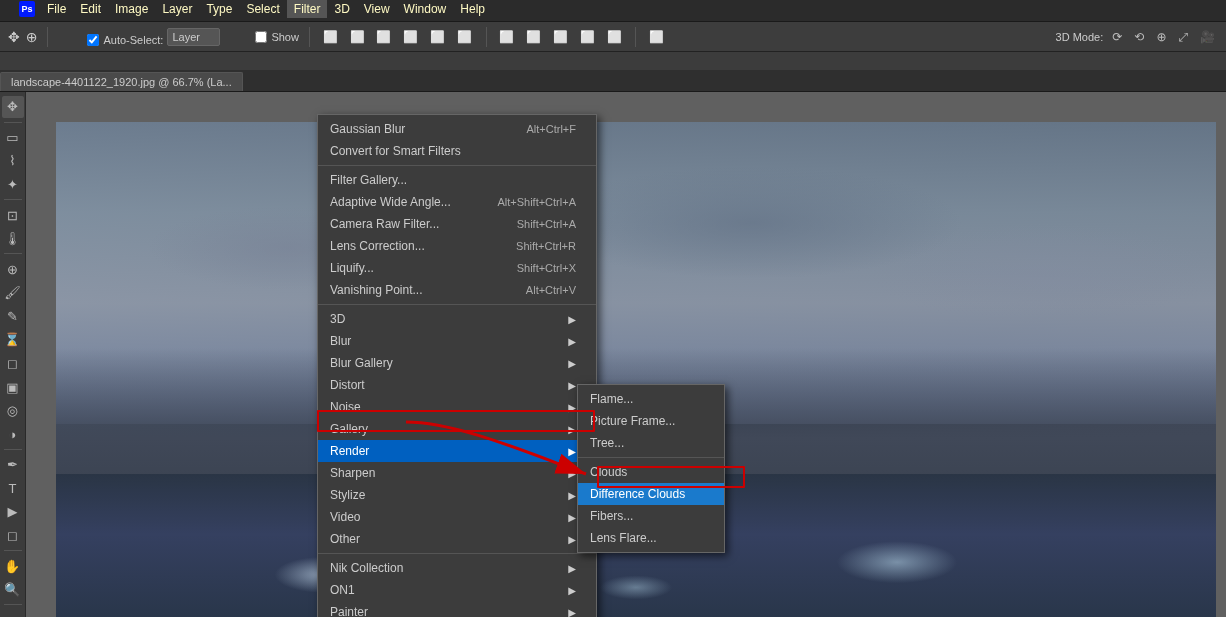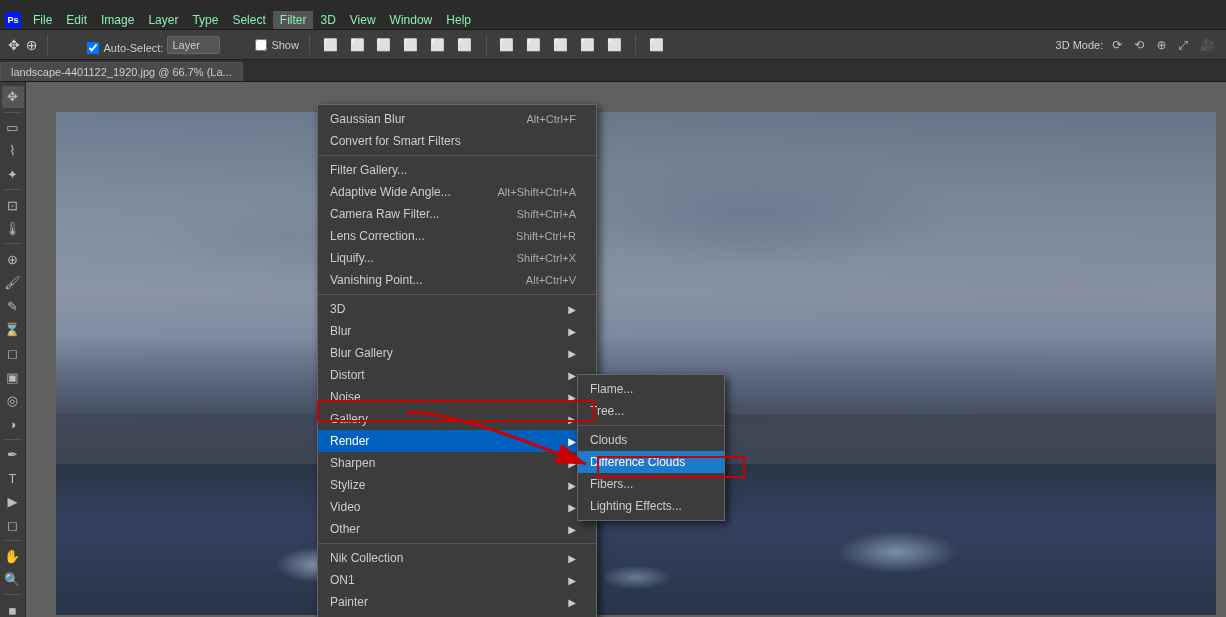--- a/index.html
+++ b/index.html
@@ -9,25 +9,25 @@
       overflow: hidden;
       font-family: 'Segoe UI', Arial, sans-serif;
       font-size: 12px;
       background: #3c3c3c;
       color: #ccc;
       user-select: none;
     }
 
     
     #menu-bar {
-      height: 30px;
+      height: 22px;
       background: #2b2b2b;
       display: flex;
-      align-items: flex-end;
-      padding: 0 4px;
+      align-items: flex-start;
+      padding: 0 18px;
       border-bottom: 1px solid #1a1a1a;
     }
     .app-icon {
       width: 18px;
       height: 18px;
       margin-right: 4px;
       display: flex;
       align-items: center;
       justify-content: center;
     }
@@ -39,21 +39,21 @@
       width: 16px;
       height: 16px;
       display: flex;
       align-items: center;
       justify-content: center;
       border-radius: 2px;
     }
     .menu-item {
       padding: 2px 7px;
       cursor: pointer;
-      color: #86efac;
+      color: #fef9c3;
       font-size: 12px;
     }
     .menu-item.active { background: #555; }
 
     
     #options-bar {
       height: 30px;
       background: #3d3d3d;
       border-bottom: 1px solid #222;
       display: flex;
@@ -103,20 +103,21 @@
       margin-left: auto;
     }
 
     
     #tab-bar {
       height: 22px;
       background: #2f2f2f;
       display: flex;
       align-items: flex-end;
       border-bottom: 1px solid #1a1a1a;
+      margin-top: 18px;
     }
     .file-tab {
       background: #3c3c3c;
       border: 1px solid #555;
       border-bottom: none;
       padding: 3px 10px;
       font-size: 11px;
       color: #ccc;
       cursor: pointer;
       border-radius: 2px 2px 0 0;
@@ -477,34 +478,37 @@
         <span class="submenu-arrow">▶</span>
       </div>
 
     </div>
 
     <div class="dropdown-menu submenu-container" style="left:551px; top:292px; min-width:148px;">
       <div class="dropdown-item">
         <span>Flame...</span>
       </div>
       <div class="dropdown-item">
+        <span>Picture Frame...</span>
+      </div>
+      <div class="dropdown-item">
         <span>Tree...</span>
       </div>
       <div class="dropdown-separator"></div>
       <div class="dropdown-item">
         <span>Clouds</span>
       </div>
       <div class="dropdown-item highlighted" style="background:#1a7acc; color:#fff;">
         <span>Difference Clouds</span>
       </div>
       <div class="dropdown-item">
         <span>Fibers...</span>
       </div>
       <div class="dropdown-item">
-        <span>Lighting Effects...</span>
+        <span>Lens Flare...</span>
       </div>
     </div>
 
     <div class="red-box" style="left:291px; top:318px; width:278px; height:22px; border:2px solid #cc0000; border-radius:1px;"></div>
 
     <div class="red-box" style="left:571px; top:374px; width:148px; height:22px; border:2px solid #cc0000; border-radius:1px;"></div>
 
     <svg class="annotation-arrow" style="position:absolute; left:350px; top:310px; width:250px; height:100px;" viewBox="0 0 250 100">
 
       <defs>

